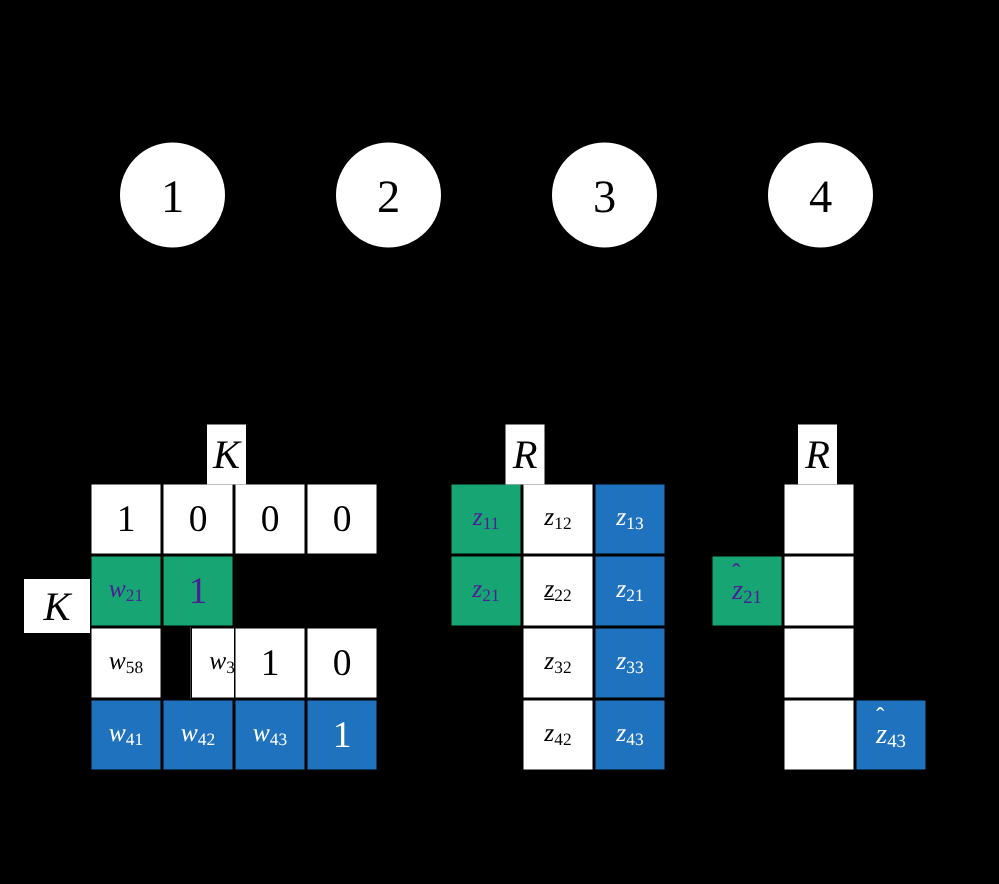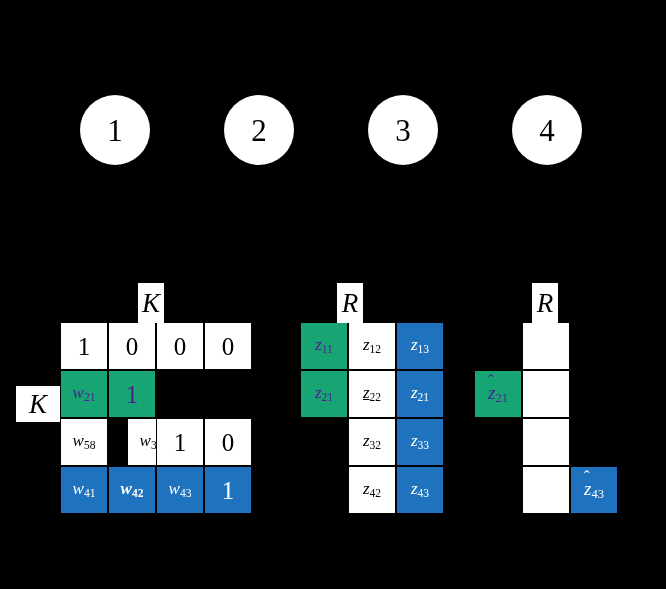--- a/index.html
+++ b/index.html
@@ -138,21 +138,21 @@
       </div>
       <div class="cell white" style="left: 156px; top: 418px;">
         <span class="num">1</span>
       </div>
       <div class="cell white" style="left: 204px; top: 418px;">
         <span class="num">0</span>
       </div>
       <div class="cell blue" style="left: 60px; top: 466px; justify-content: center;">
         <span class="sym"><span>w</span><sub>41</sub></span>
       </div>
-      <div class="cell blue" style="left: 108px; top: 466px; font-weight: bold;">
+      <div class="cell blue" style="left: 108px; top: 466px;">
         <span class="sym"><span>w</span><sub>42</sub></span>
       </div>
       <div class="cell blue" style="left: 156px; top: 466px;">
         <span class="sym"><span>w</span><sub>43</sub></span>
       </div>
       <div class="cell blue" style="left: 204px; top: 466px;">
         <span class="num">1</span>
       </div>
       <div class="cell green" style="left: 300px; top: 322px;">
         <span class="sym"><span>z</span><sub>11</sub></span>

